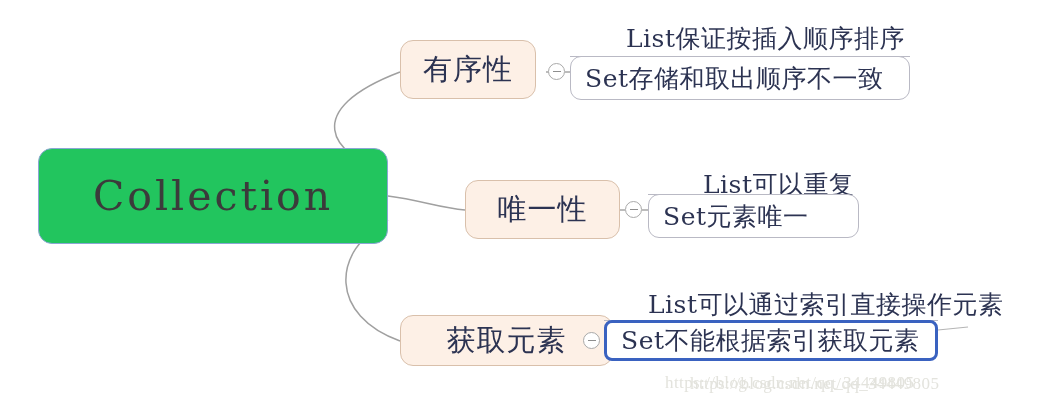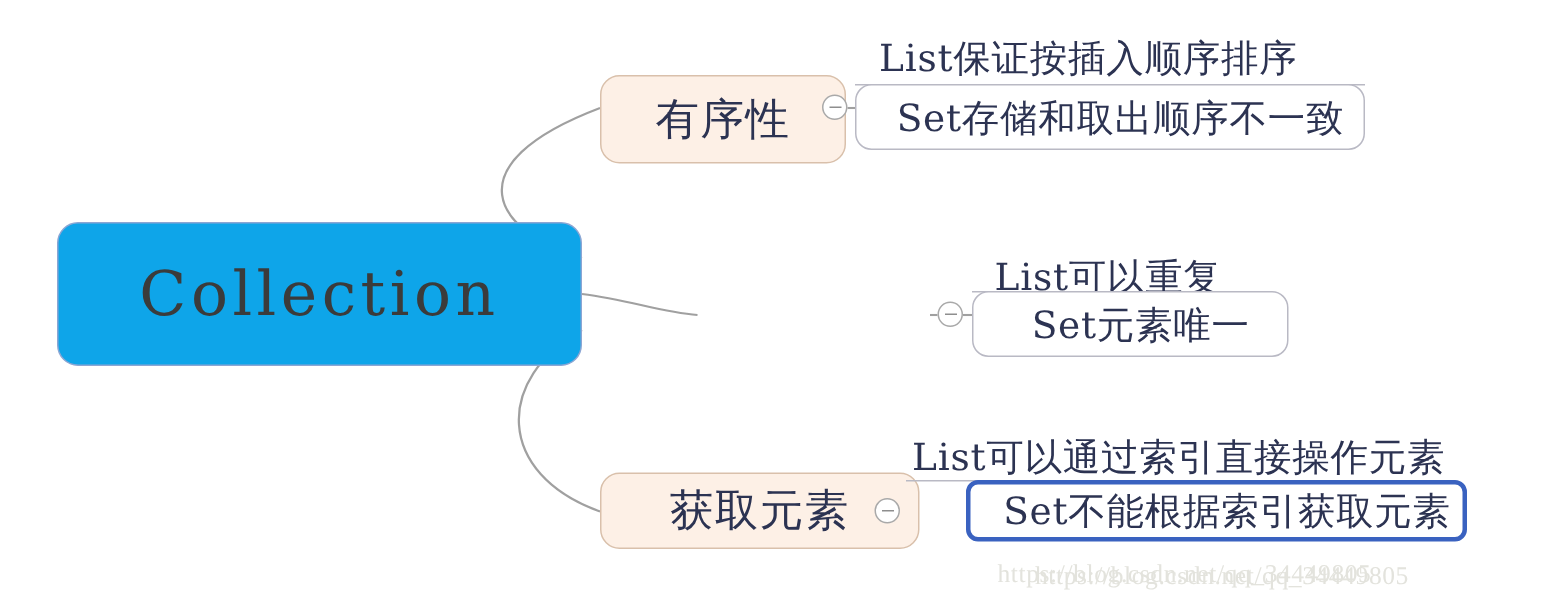--- a/index.html
+++ b/index.html
@@ -24,21 +24,21 @@
     pointer-events: none;
   }
 
   
   .root-node {
     position: absolute;
     left: 38px;
     top: 148px;
     width: 350px;
     height: 96px;
-    background: #0ea5e9;
+    background: #22c55e;
     border: 1.6px solid #8ba6d4;
     border-radius: 14px;
     box-sizing: border-box;
     display: flex;
     align-items: center;
     justify-content: center;
   }
   .root-node .label {
     font-family: "DejaVu Serif", "Liberation Serif", serif;
     font-size: 41px;
@@ -58,21 +58,21 @@
     align-items: center;
     justify-content: center;
   }
   .branch-node .label {
     font-family: "DejaVu Serif", "Liberation Serif", serif;
     font-size: 29px;
     color: #2c3352;
     white-space: nowrap;
     letter-spacing: 1px;
   }
-  .branch-1 { left: 400px; top: 50px;  width: 164px; height: 59px; }
+  .branch-1 { left: 400px; top: 40px;  width: 136px; height: 59px; }
   .branch-2 { left: 465px; top: 180px; width: 155px; height: 59px; }
   .branch-3 { left: 400px; top: 315px; width: 213px; height: 51px; }
 
   
   .collapse-toggle {
     position: absolute;
     width: 17px;
     height: 17px;
     border: 1.2px solid #a9a9a9;
     border-radius: 50%;
@@ -93,30 +93,30 @@
 
   
   .leaf-group { position: absolute; }
   .leaf-top {
     position: absolute;
     white-space: nowrap;
     font-family: "DejaVu Serif", "Liberation Serif", serif;
     font-size: 25px;
     color: #2c3352;
     letter-spacing: 0.5px;
+    margin-left: 40px;
   }
   .leaf-box {
     position: absolute;
     box-sizing: border-box;
     border: 1.3px solid #b9b9c4;
     border-radius: 11px;
     background: #ffffff;
     display: flex;
     align-items: center;
-    justify-content: center;
   }
   .leaf-box.selected {
     border: 3px solid #3a62c0;
     border-radius: 8px;
   }
   .leaf-box .leaf-text {
     white-space: nowrap;
     font-family: "DejaVu Serif", "Liberation Serif", serif;
     font-size: 25px;
     color: #2c3352;
@@ -134,21 +134,21 @@
   .g1-box  { left: 570px; top: 56px; width: 340px; height: 44px; }
   .g1-line { left: 570px; top: 56px; width: 340px; }
 
   
   .g2-top  { left: 663px; top: 168px; }
   .g2-box  { left: 648px; top: 194px; width: 211px; height: 44px; }
   .g2-line { left: 648px; top: 194px; width: 183px; }
 
   
   .g3-top  { left: 608px; top: 288px; }
-  .g3-box  { left: 604px; top: 320px; width: 334px; height: 41px; margin-left: 40px; }
+  .g3-box  { left: 604px; top: 320px; width: 334px; height: 41px; }
   .g3-line { left: 604px; top: 320px; width: 334px; }
 
   
   .watermark {
     position: absolute;
     white-space: nowrap;
     font-family: "Liberation Serif", "DejaVu Serif", serif;
     font-size: 17px;
     color: #e3e3dd;
     letter-spacing: 0.4px;
@@ -189,20 +189,23 @@
     <span class="bar"></span>
   </div>
   <div class="leaf-group">
     <div class="leaf-top g1-top">List保证按插入顺序排序</div>
     <div class="leaf-underline g1-line"></div>
     <div class="leaf-box g1-box">
       <span class="leaf-text">Set存储和取出顺序不一致</span>
     </div>
   </div>
 
+  <div class="branch-node branch-2">
+    <span class="label">唯一性</span>
+  </div>
   <div class="collapse-toggle toggle-2">
     <span class="bar"></span>
   </div>
   <div class="leaf-group">
     <div class="leaf-top g2-top">List可以重复</div>
     <div class="leaf-underline g2-line"></div>
     <div class="leaf-box g2-box">
       <span class="leaf-text">Set元素唯一</span>
     </div>
   </div>

